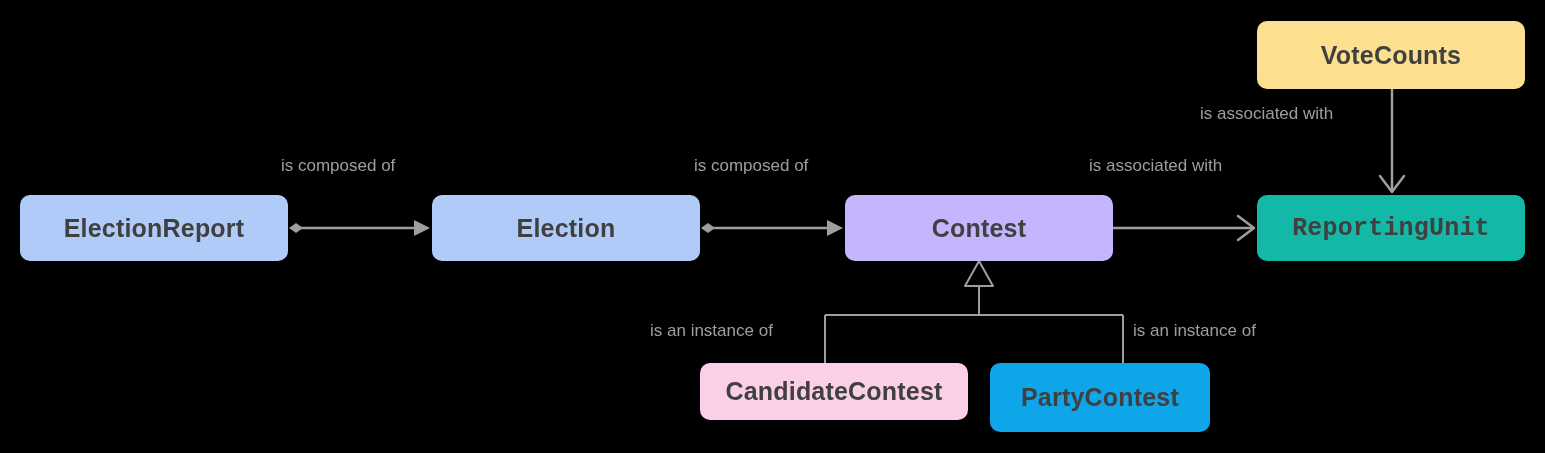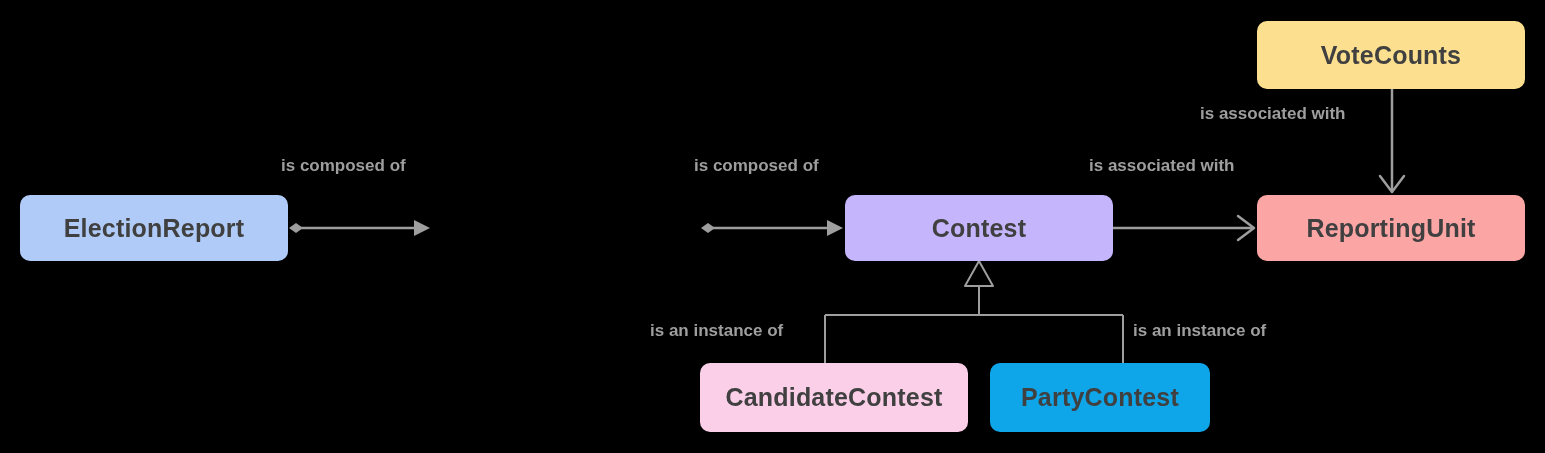--- a/index.html
+++ b/index.html
@@ -33,21 +33,21 @@
     font-size: 25px;
     font-weight: bold;
     letter-spacing: 0.2px;
     white-space: nowrap;
     z-index: 3;
   }
   .edge-label {
     position: absolute;
     color: #9e9e9e;
     font-size: 17px;
-    font-weight: bold;
+    font-weight: normal;
     white-space: nowrap;
     z-index: 4;
   }
 </style>
 </head>
 <body>
 
 <div id="canvas">
 
   <svg id="edge-layer" width="1545" height="453" viewBox="0 0 1545 453">
@@ -85,34 +85,37 @@
       <line x1="1123" y1="315" x2="1123" y2="363" stroke="#9e9e9e" stroke-width="2"></line>
 
       <polygon points="979,261 993,286 965,286" fill="#000000" stroke="#9e9e9e" stroke-width="2" stroke-linejoin="round"></polygon>
     </g>
   </svg>
 
   <div class="node" style="left:20px; top:195px; width:268px; height:66px; background:#b0cbf7;">
     <span>ElectionReport</span>
   </div>
 
+  <div class="node" style="left:432px; top:195px; width:268px; height:66px; background:#b0cbf7;">
+    <span>Election</span>
+  </div>
 
   <div class="node" style="left:845px; top:195px; width:268px; height:66px; background:#c4b5fd;">
     <span>Contest</span>
   </div>
 
-  <div class="node" style="left:1257px; top:195px; width:268px; height:66px; background:#fca5a5;">
+  <div class="node" style="left:1257px; top:195px; width:268px; height:66px; background:#14b8a6;font-family:Liberation Mono, monospace;">
     <span>ReportingUnit</span>
   </div>
 
   <div class="node" style="left:1257px; top:21px; width:268px; height:68px; background:#fce08f;">
     <span>VoteCounts</span>
   </div>
 
-  <div class="node" style="left:700px; top:363px; width:268px; height:69px; background:#fbcfe8;">
+  <div class="node" style="left:700px; top:363px; width:268px; height:57px; background:#fbcfe8;">
     <span>CandidateContest</span>
   </div>
 
   <div class="node" style="left:990px; top:363px; width:220px; height:69px; background:#0ea5e9;">
     <span>PartyContest</span>
   </div>
 
   <div class="edge-label" style="left:281px; top:156px;">is composed of</div>
 
   <div class="edge-label" style="left:694px; top:156px;">is composed of</div>

